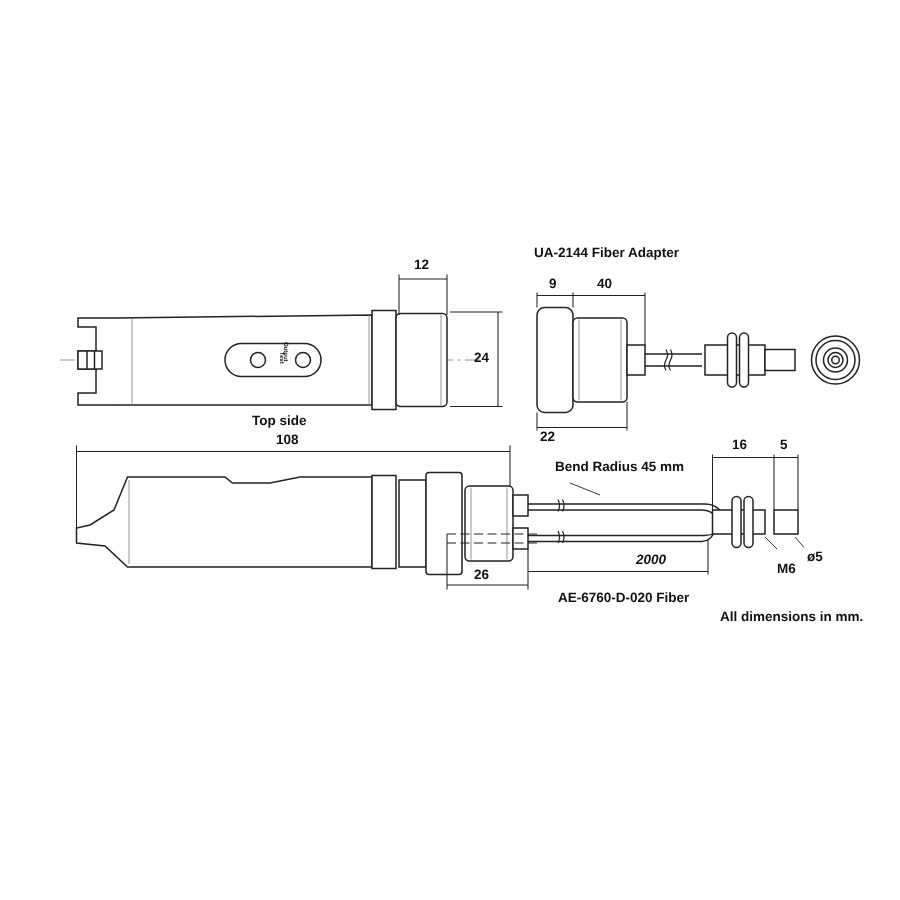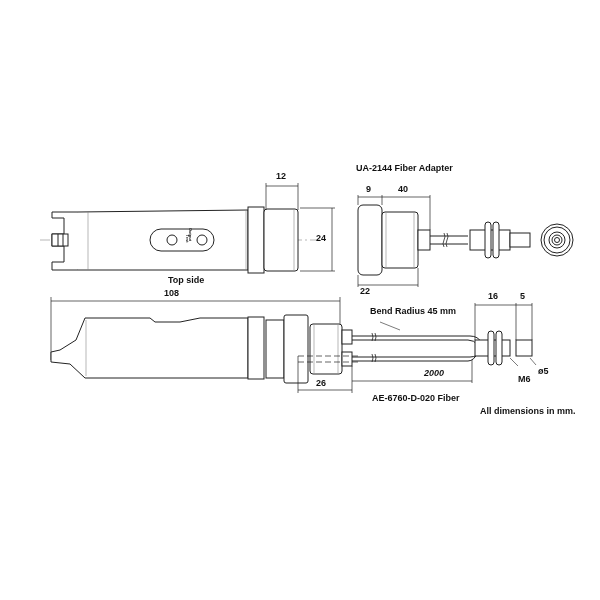--- a/index.html
+++ b/index.html
@@ -124,21 +124,21 @@
     <line x1="472" y1="360" x2="472" y2="383"></line>
     <line x1="352" y1="381" x2="472" y2="381"></line>
   </g>
 </svg>
 
 <div class="lbl" style="left:276px;top:171px;">12</div>
 <div class="lbl" style="left:316px;top:233px;">24</div>
 <div class="lbl" style="left:184px;top:236px;font-size:4px;transform:rotate(90deg);">Test</div>
 <div class="lbl" style="left:184px;top:232px;font-size:4px;transform:rotate(90deg);">Output</div>
 <div class="lbl" style="left:168px;top:275px;">Top side</div>
-<div class="lbl" style="left:164px;top:288px;text-align:center;">108</div>
+<div class="lbl" style="left:184px;top:288px;text-align:center;">108</div>
 <div class="lbl" style="left:356px;top:163px;">UA-2144 Fiber Adapter</div>
 <div class="lbl" style="left:366px;top:184px;">9</div>
 <div class="lbl" style="left:398px;top:184px;">40</div>
 <div class="lbl" style="left:360px;top:286px;">22</div>
 <div class="lbl" style="left:370px;top:306px;">Bend Radius 45 mm</div>
 <div class="lbl" style="left:488px;top:291px;">16</div>
 <div class="lbl" style="left:520px;top:291px;">5</div>
 <div class="lbl" style="left:538px;top:366px;">ø5</div>
 <div class="lbl" style="left:518px;top:374px;">M6</div>
 <div class="lbl" style="left:316px;top:378px;">26</div>

